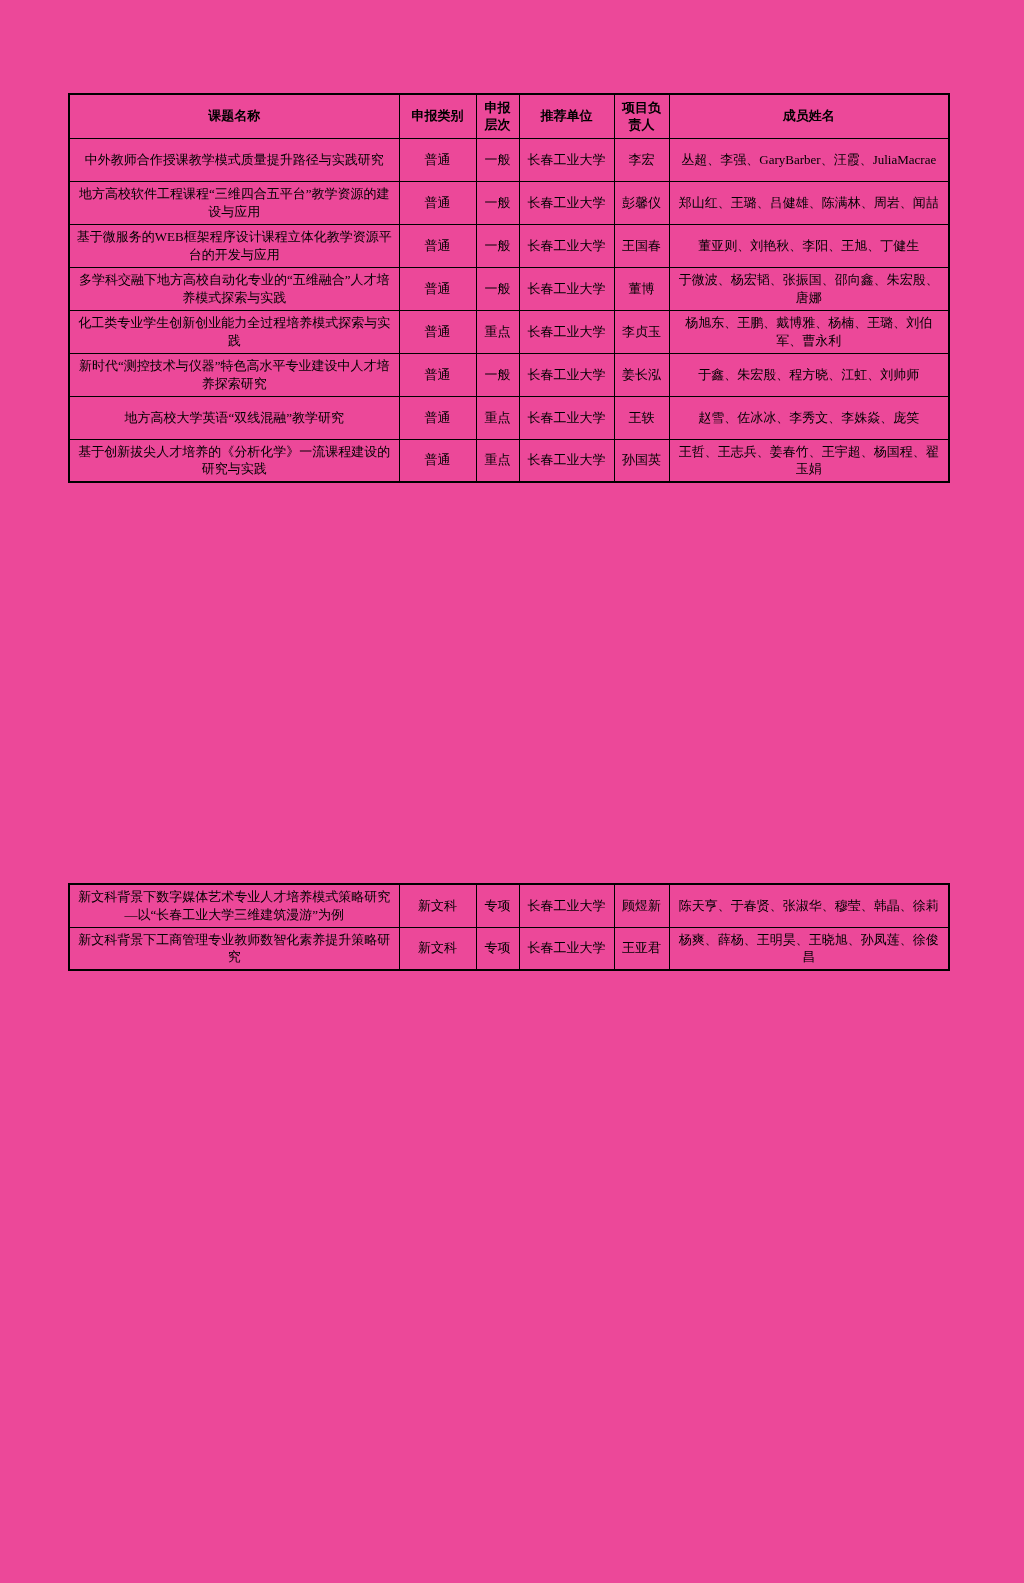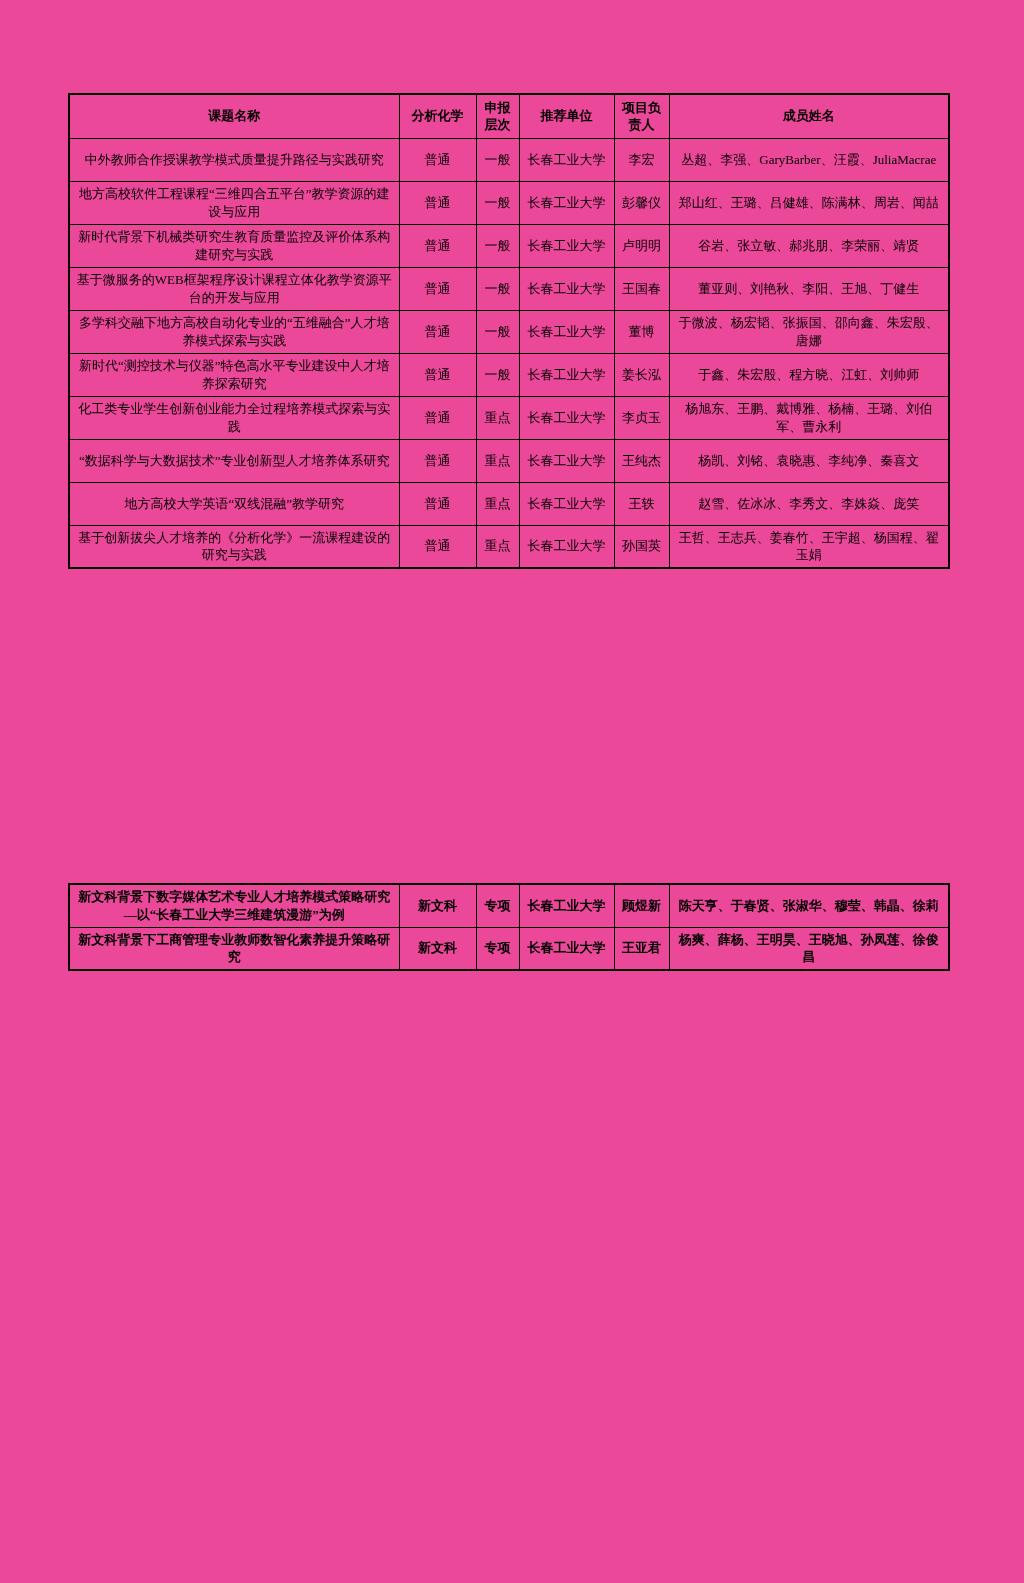--- a/index.html
+++ b/index.html
@@ -12,21 +12,21 @@
     color: #000000;
   }
   .page {
     position: absolute;
     left: 0; top: 0;
     width: 1024px; height: 1583px;
     background: #ec4899;
   }
   .tbl-wrap { position: absolute; left: 68px; width: 880px; }
   .tbl-wrap.first  { top: 93px; }
-  .tbl-wrap.second { top: 883px; font-weight: bold; }
+  .tbl-wrap.second { top: 883px; }
   table.results {
     border-collapse: collapse;
     table-layout: fixed;
     width: 880px;
     border: 2px solid #000000;
   }
   table.results th, table.results td {
     border: 1px solid #000000;
     text-align: center;
     vertical-align: middle;
@@ -53,21 +53,21 @@
           <col style="width: 330px;">
           <col style="width: 77px;">
           <col style="width: 43px;">
           <col style="width: 95px;">
           <col style="width: 55px;">
           <col style="width: 280px;">
         </colgroup>
         <thead>
           <tr>
             <th>课题名称</th>
-            <th>分析化学</th>
+            <th>申报类别</th>
             <th>申报层次</th>
             <th>推荐单位</th>
             <th>项目负责人</th>
             <th>成员姓名</th>
           </tr>
         </thead>
         <tbody>
           <tr>
             <td class="col-topic">中外教师合作授课教学模式质量提升路径与实践研究</td>
             <td class="col-category">普通</td>
@@ -78,66 +78,50 @@
           </tr>
           <tr>
             <td class="col-topic">地方高校软件工程课程“三维四合五平台”教学资源的建设与应用</td>
             <td class="col-category">普通</td>
             <td class="col-level">一般</td>
             <td class="col-unit">长春工业大学</td>
             <td class="col-leader">彭馨仪</td>
             <td class="col-members">郑山红、王璐、吕健雄、陈满林、周岩、闻喆</td>
           </tr>
           <tr>
-            <td class="col-topic">新时代背景下机械类研究生教育质量监控及评价体系构建研究与实践</td>
-            <td class="col-category">普通</td>
-            <td class="col-level">一般</td>
-            <td class="col-unit">长春工业大学</td>
-            <td class="col-leader">卢明明</td>
-            <td class="col-members">谷岩、张立敏、郝兆朋、李荣丽、靖贤</td>
-          </tr>
-          <tr>
             <td class="col-topic">基于微服务的WEB框架程序设计课程立体化教学资源平台的开发与应用</td>
             <td class="col-category">普通</td>
             <td class="col-level">一般</td>
             <td class="col-unit">长春工业大学</td>
             <td class="col-leader">王国春</td>
             <td class="col-members">董亚则、刘艳秋、李阳、王旭、丁健生</td>
           </tr>
           <tr>
             <td class="col-topic">多学科交融下地方高校自动化专业的“五维融合”人才培养模式探索与实践</td>
             <td class="col-category">普通</td>
             <td class="col-level">一般</td>
             <td class="col-unit">长春工业大学</td>
             <td class="col-leader">董博</td>
             <td class="col-members">于微波、杨宏韬、张振国、邵向鑫、朱宏殷、唐娜</td>
           </tr>
           <tr>
-            <td class="col-topic">新时代“测控技术与仪器”特色高水平专业建设中人才培养探索研究</td>
-            <td class="col-category">普通</td>
-            <td class="col-level">一般</td>
-            <td class="col-unit">长春工业大学</td>
-            <td class="col-leader">姜长泓</td>
-            <td class="col-members">于鑫、朱宏殷、程方晓、江虹、刘帅师</td>
-          </tr>
-          <tr>
             <td class="col-topic">化工类专业学生创新创业能力全过程培养模式探索与实践</td>
             <td class="col-category">普通</td>
             <td class="col-level">重点</td>
             <td class="col-unit">长春工业大学</td>
             <td class="col-leader">李贞玉</td>
             <td class="col-members">杨旭东、王鹏、戴博雅、杨楠、王璐、刘伯军、曹永利</td>
           </tr>
           <tr>
-            <td class="col-topic">“数据科学与大数据技术”专业创新型人才培养体系研究</td>
+            <td class="col-topic">新时代“测控技术与仪器”特色高水平专业建设中人才培养探索研究</td>
             <td class="col-category">普通</td>
-            <td class="col-level">重点</td>
+            <td class="col-level">一般</td>
             <td class="col-unit">长春工业大学</td>
-            <td class="col-leader">王纯杰</td>
-            <td class="col-members">杨凯、刘铭、袁晓惠、李纯净、秦喜文</td>
+            <td class="col-leader">姜长泓</td>
+            <td class="col-members">于鑫、朱宏殷、程方晓、江虹、刘帅师</td>
           </tr>
           <tr>
             <td class="col-topic">地方高校大学英语“双线混融”教学研究</td>
             <td class="col-category">普通</td>
             <td class="col-level">重点</td>
             <td class="col-unit">长春工业大学</td>
             <td class="col-leader">王轶</td>
             <td class="col-members">赵雪、佐冰冰、李秀文、李姝焱、庞笑</td>
           </tr>
           <tr>

